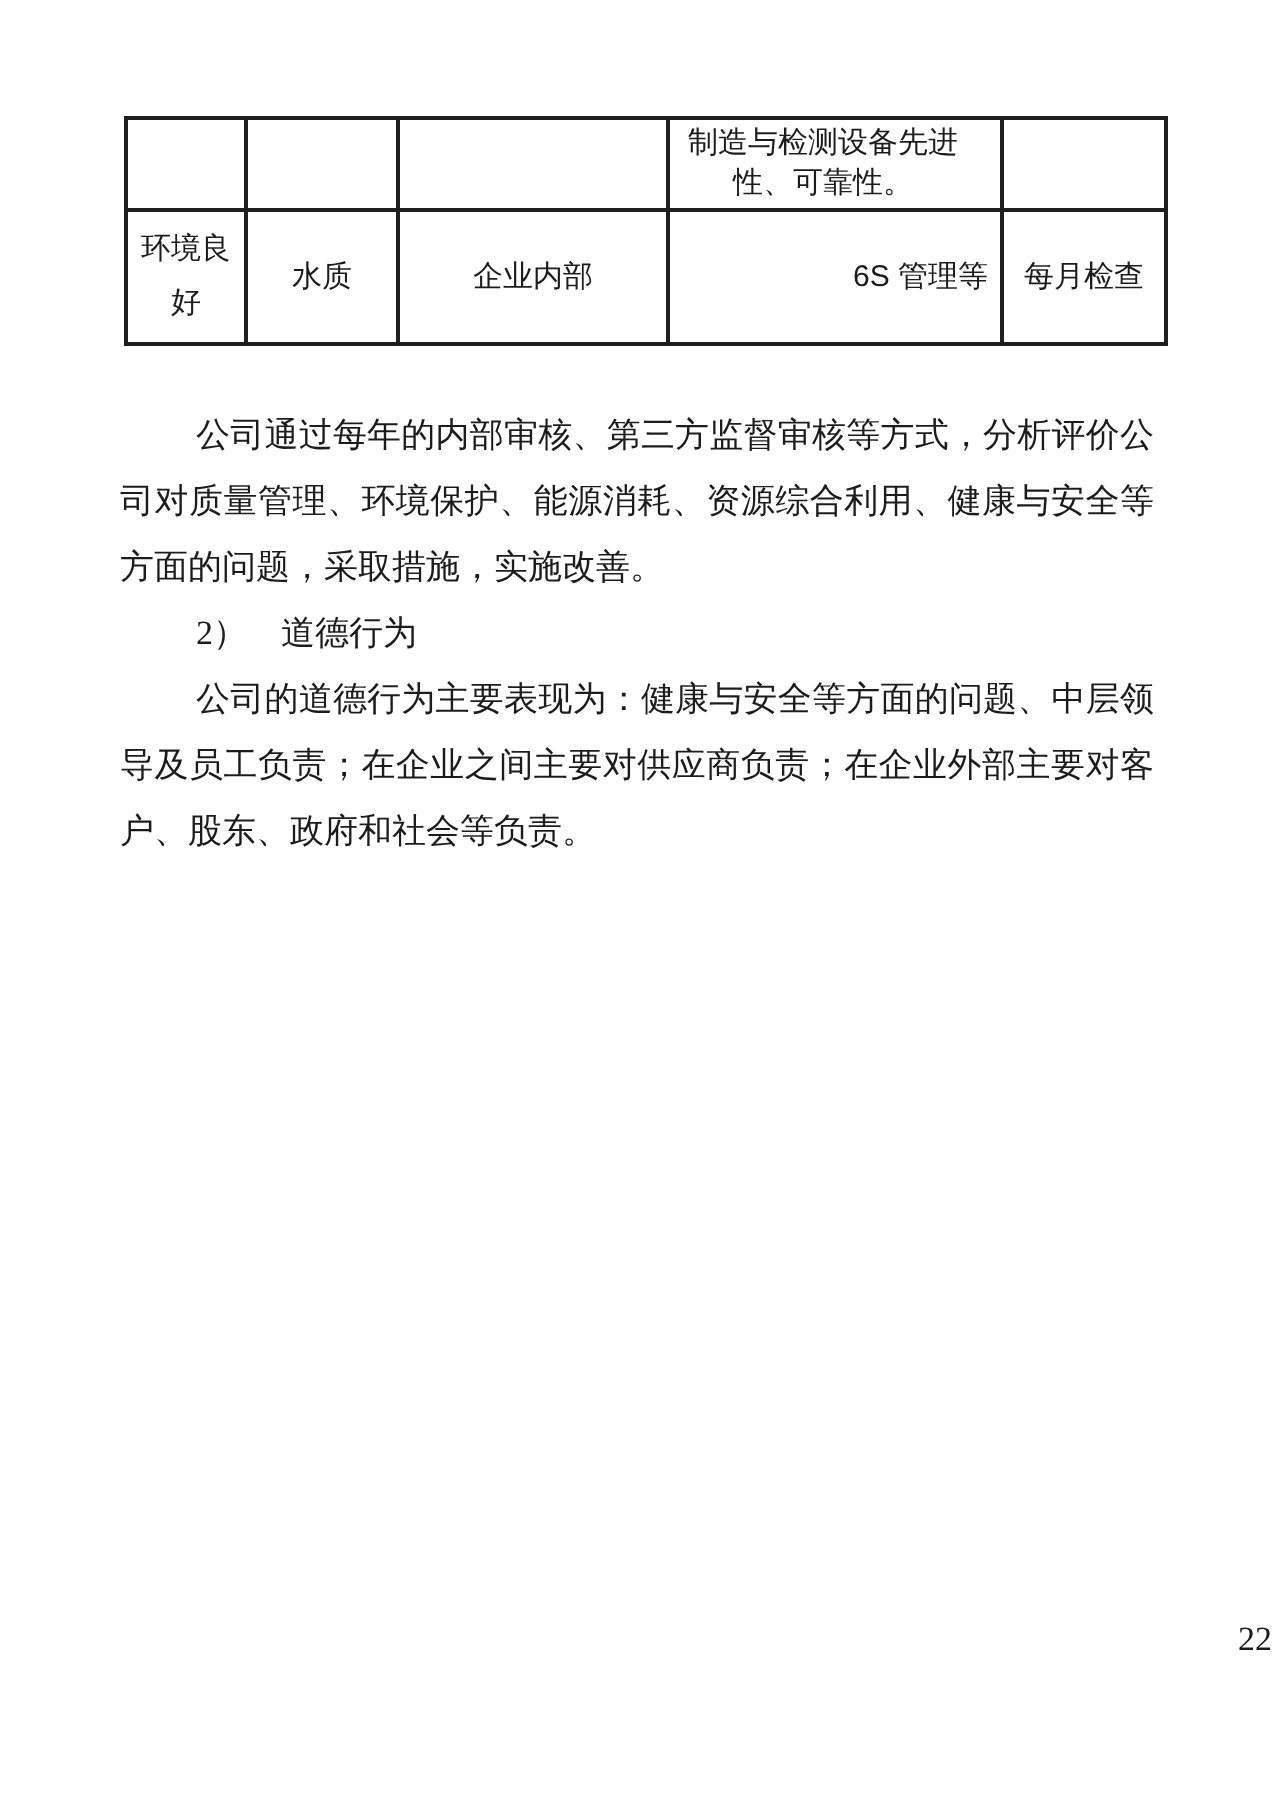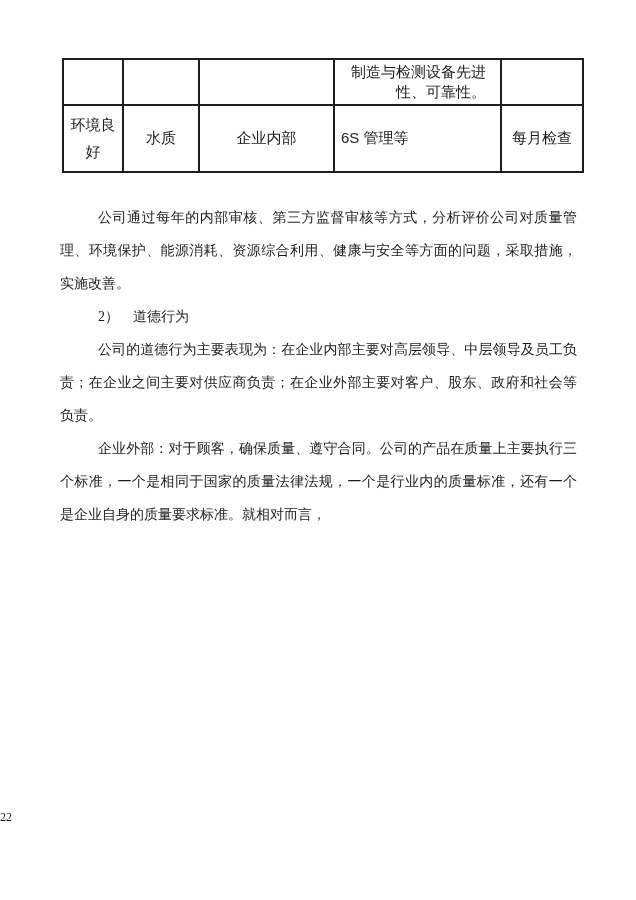--- a/index.html
+++ b/index.html
@@ -30,55 +30,55 @@
   .doc-table tr.row-top td { height: 40px; }
   .doc-table tr.row-main td { height: 67px; }
   .cell-center {
     text-align: center;
     vertical-align: middle;
     padding: 2px 4px;
   }
   .cell-tall { line-height: 27px; }
   .cell-sans-top {
     font-family: "Liberation Sans", "DejaVu Sans", sans-serif;
-    text-align: right;
+    text-align: center;
     vertical-align: top;
     padding: 2px 14px 2px 2px;
     font-size: 15px;
     line-height: 20px;
   }
   .cell-sans-mid {
     font-family: "Liberation Sans", "DejaVu Sans", sans-serif;
-    text-align: left;
+    text-align: right;
     vertical-align: middle;
     padding: 2px 6px;
     font-size: 15px;
   }
   
   .body-text {
     position: absolute;
     left: 60px;
     top: 201px;
     width: 517px;
-    font-size: 14px;
+    font-size: 17px;
     line-height: 33px;
     text-align: justify;
   }
   .body-text p {
     text-indent: 38px;
     margin: 0;
   }
   
   .footer {
     position: absolute;
     top: 810px;
     left: 0;
     width: 100%;
-    text-align: left;
-    font-size: 12px;
+    text-align: right;
+    font-size: 17px;
     color: #1c1c1c;
   }
 </style>
 </head>
 <body>
 
 <div class="page">
 
   <table class="doc-table">
     <colgroup>
@@ -102,19 +102,18 @@
         <td class="cell-center">企业内部</td>
         <td class="cell-sans-mid">6S 管理等</td>
         <td class="cell-center">每月检查</td>
       </tr>
     </tbody>
   </table>
 
   <div class="body-text">
     <p>公司通过每年的内部审核、第三方监督审核等方式，分析评价公司对质量管理、环境保护、能源消耗、资源综合利用、健康与安全等方面的问题，采取措施，实施改善。</p>
     <p>2）　道德行为</p>
-    <p>公司的道德行为主要表现为：在企业内部主要对高层领导、中层领导及员工负责；在企业之间主要对供应商负责；在企业外部主要对客户、股东、政府和社会等负责。</p>
-    <p>企业外部：对于顾客，确保质量、遵守合同。公司的产品在质量上主要执行三个标准，一个是相同于国家的质量法律法规，一个是行业内的质量标准，还有一个是企业自身的质量要求标准。就相对而言，</p>
+    <p>公司的道德行为主要表现为：健康与安全等方面的问题、中层领导及员工负责；在企业之间主要对供应商负责；在企业外部主要对客户、股东、政府和社会等负责。</p>
   </div>
 
   <div class="footer">22</div>
 
 </div>
 
 </body></html>

